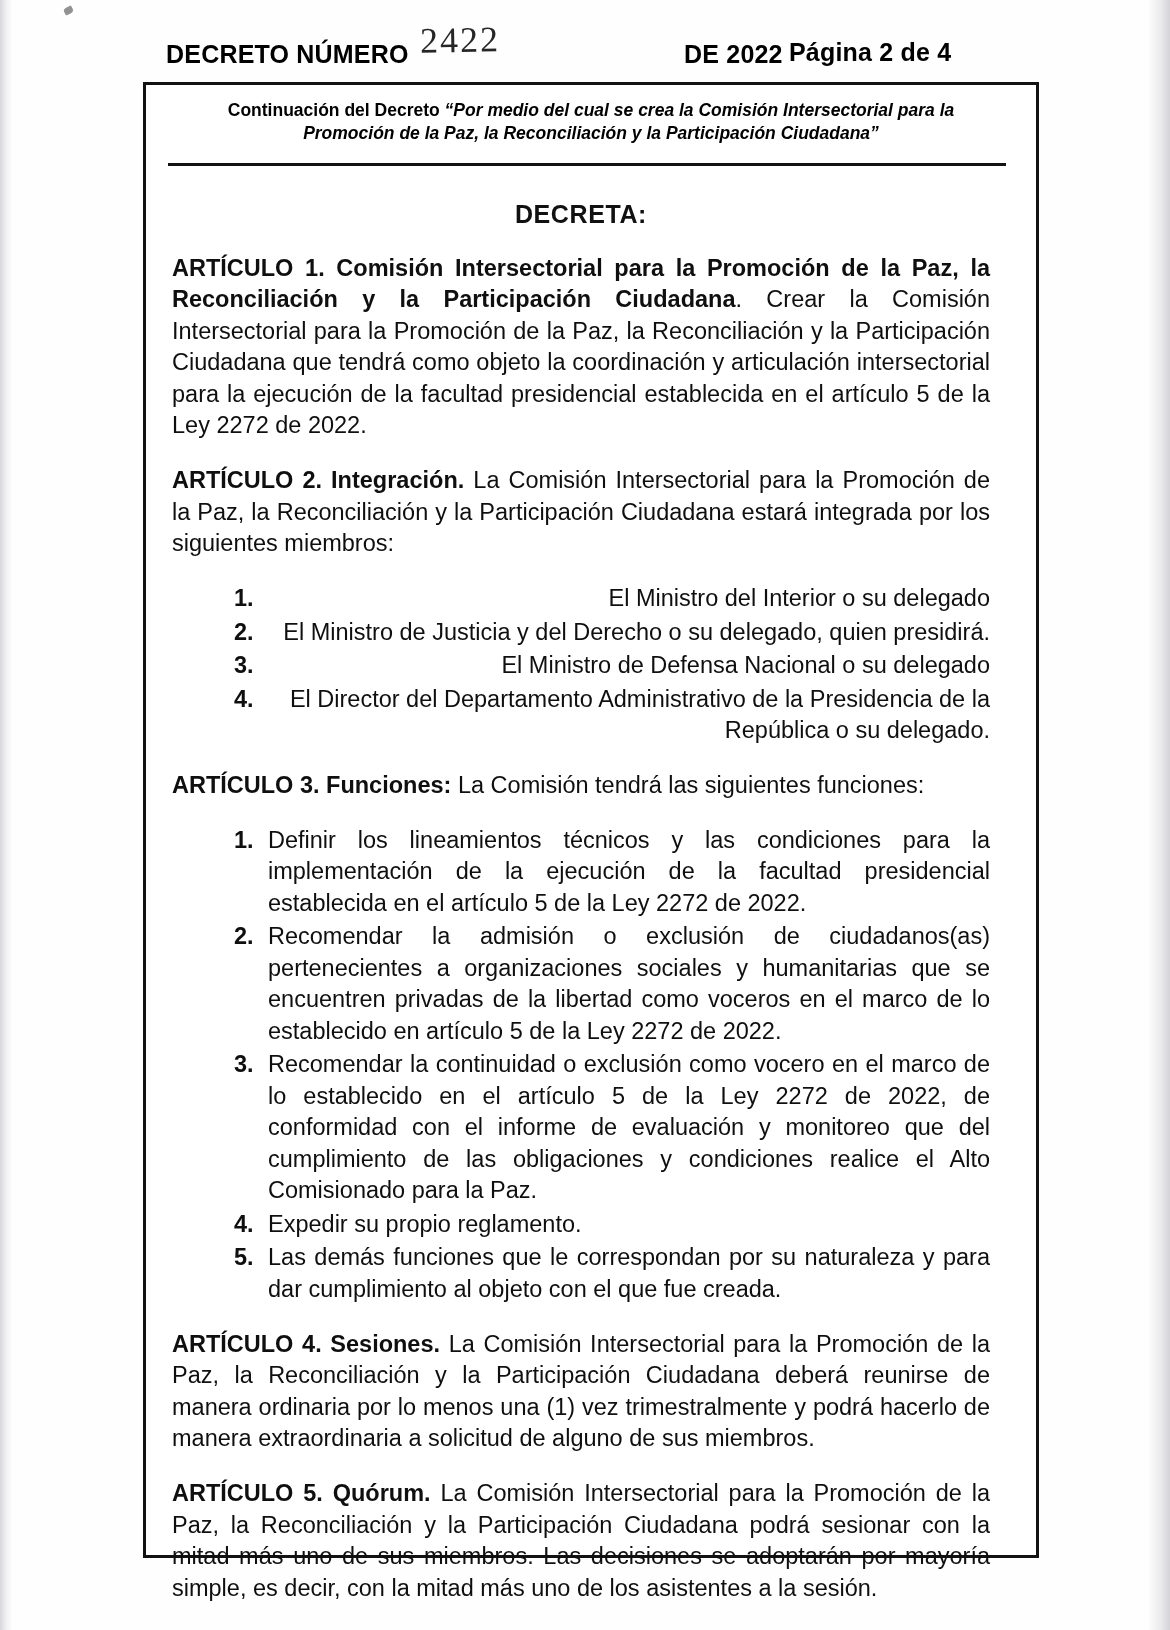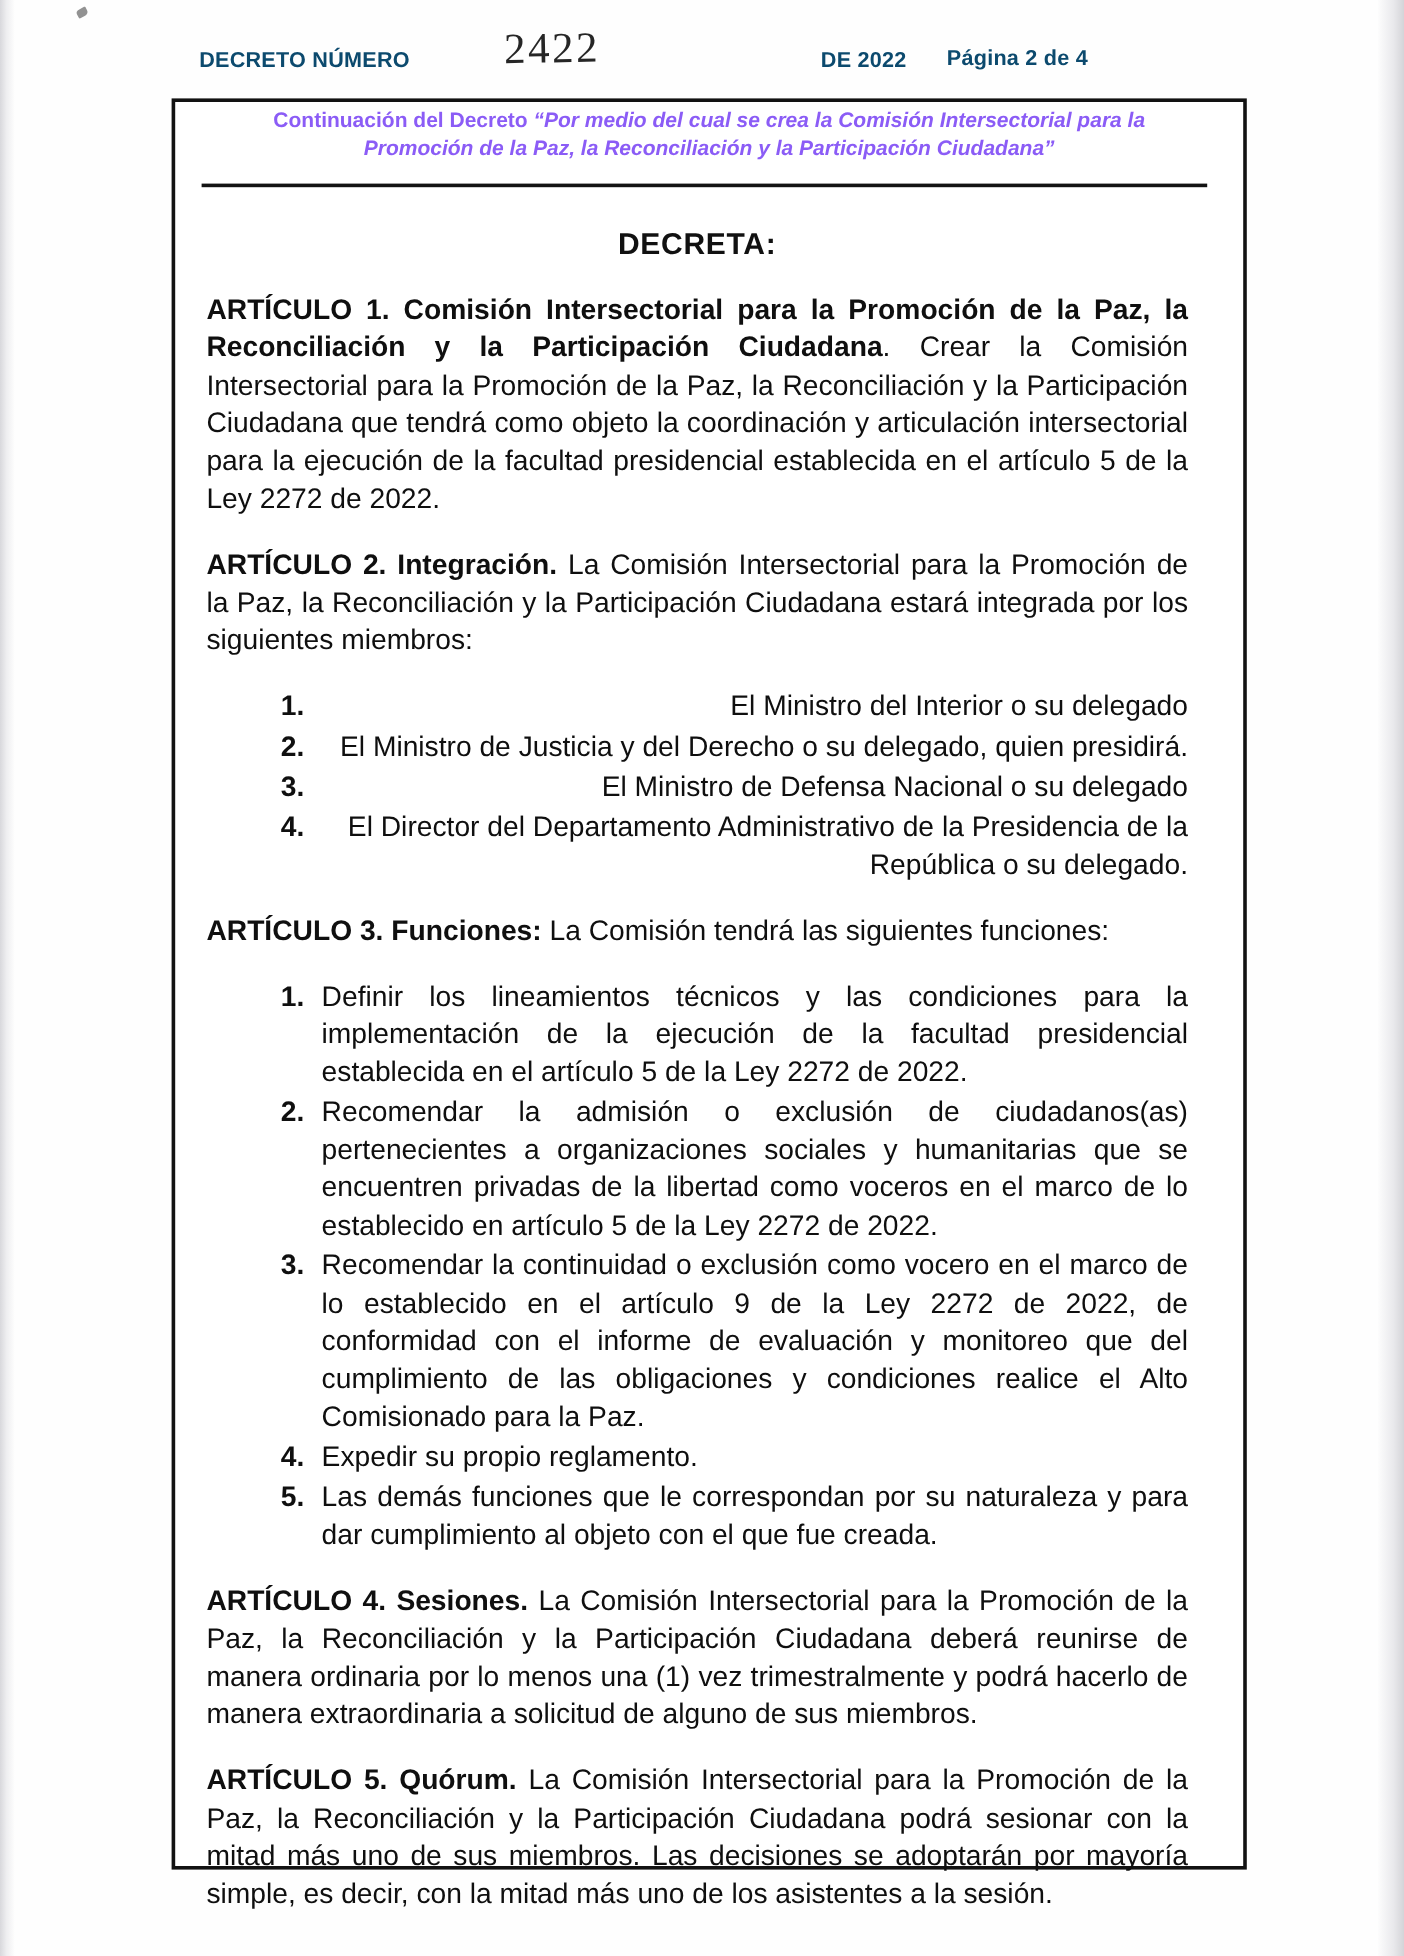--- a/index.html
+++ b/index.html
@@ -61,24 +61,24 @@
   #doc-heading {
     position: absolute;
     left: 150px;
     top: 36px;
     width: 812px;
     height: 36px;
   }
   #doc-heading .hd {
     position: absolute;
     font-weight: bold;
-    font-size: 18px;
+    font-size: 25px;
     letter-spacing: .2px;
     white-space: nowrap;
-    color: #0c4a6e;
+    color: #000000;
   }
   #decreto-numero-label { left: 16px;  top: 4px; }
   #decreto-year        { left: 490px;  top: 4px; margin-left: 44px; }
   #page-indicator      { left: 639px;  top: 2px; text-align: right; }
 
   #decreto-stamp-number {
     position: absolute;
     left: 270px;
     top: -17px;
     font-family: "Liberation Serif", serif;
@@ -95,26 +95,26 @@
     left: 143px;
     top: 82px;
     width: 896px;
     height: 1476px;
     border: 3px solid #121212;
     background: #ffffff;
     box-sizing: border-box;
   }
 
   #continuation-note {
-    margin: 4px 34px 0 34px;
+    margin: 14px 34px 0 34px;
     text-align: center;
     font-size: 17.5px;
     font-weight: bold;
     line-height: 1.32;
-    color: #8b5cf6;
+    color: #000000;
   }
   #continuation-note .ital { font-style: italic; }
 
   #header-rule {
     margin: 18px 30px 0 22px;
     border-top: 3px solid #131313;
     height: 0;
   }
 
   #doc-body {
@@ -209,21 +209,21 @@
         <li>El Ministro de Defensa Nacional o su delegado</li>
         <li>El Director del Departamento Administrativo de la Presidencia de la República o su delegado.</li>
       </ol>
 
       <p class="article">
         <span class="art-title">ARTÍCULO 3. Funciones:</span><span> La Comisión tendrá las siguientes funciones:</span>
       </p>
       <ol class="num-list">
         <li>Definir los lineamientos técnicos y las condiciones para la implementación de la ejecución de la facultad presidencial establecida en el artículo 5 de la Ley 2272 de 2022.</li>
         <li>Recomendar la admisión o exclusión de ciudadanos(as) pertenecientes a organizaciones sociales y humanitarias que se encuentren privadas de la libertad como voceros en el marco de lo establecido en artículo 5 de la Ley 2272 de 2022.</li>
-        <li>Recomendar la continuidad o exclusión como vocero en el marco de lo establecido en el artículo 9 de la Ley 2272 de 2022, de conformidad con el informe de evaluación y monitoreo que del cumplimiento de las obligaciones y condiciones realice el Alto Comisionado para la Paz.</li>
+        <li>Recomendar la continuidad o exclusión como vocero en el marco de lo establecido en el artículo 5 de la Ley 2272 de 2022, de conformidad con el informe de evaluación y monitoreo que del cumplimiento de las obligaciones y condiciones realice el Alto Comisionado para la Paz.</li>
         <li>Expedir su propio reglamento.</li>
         <li>Las demás funciones que le correspondan por su naturaleza y para dar cumplimiento al objeto con el que fue creada.</li>
       </ol>
 
       <p class="article">
         <span class="art-title">ARTÍCULO 4. Sesiones.</span><span> La Comisión Intersectorial para la Promoción de la Paz, la Reconciliación y la Participación Ciudadana deberá reunirse de manera ordinaria por lo menos una (1) vez trimestralmente y podrá hacerlo de manera extraordinaria a solicitud de alguno de sus miembros.</span>
       </p>
 
       <p class="article">
         <span class="art-title">ARTÍCULO 5. Quórum.</span><span> La Comisión Intersectorial para la Promoción de la Paz, la Reconciliación y la Participación Ciudadana podrá sesionar con la mitad más uno de sus miembros. Las decisiones se adoptarán por mayoría simple, es decir, con la mitad más uno de los asistentes a la sesión.</span>

